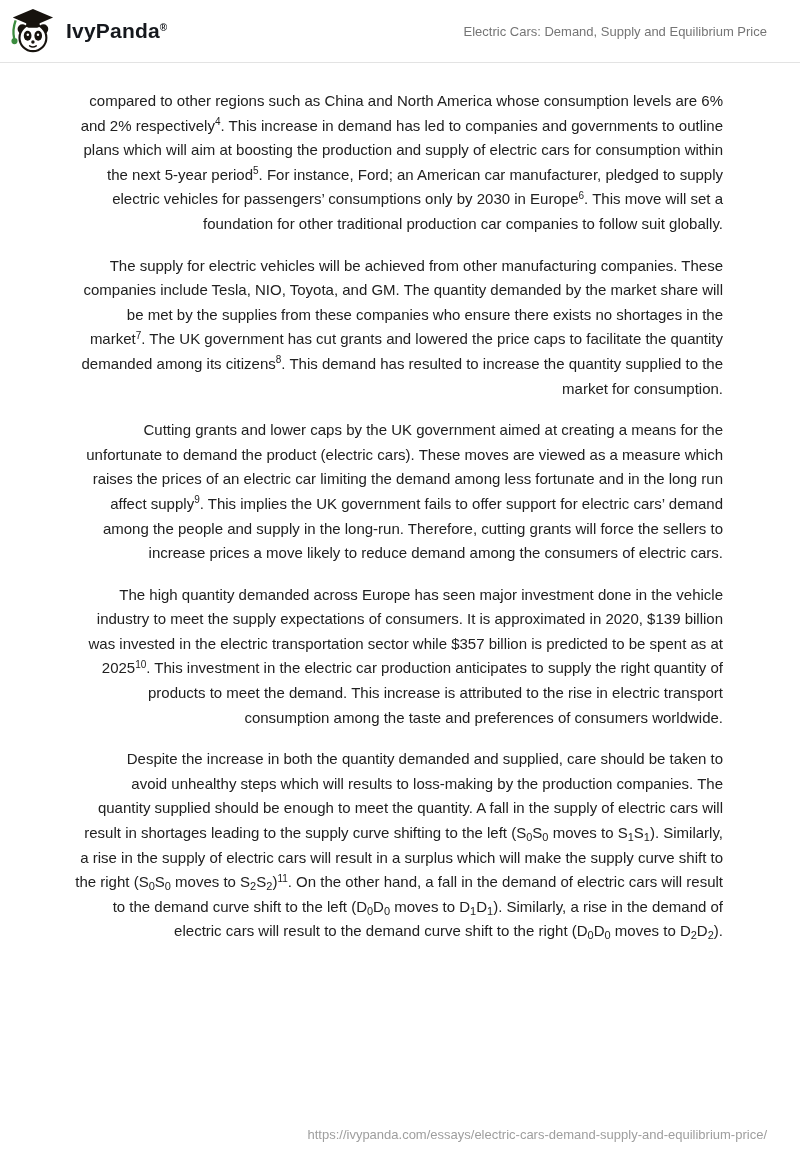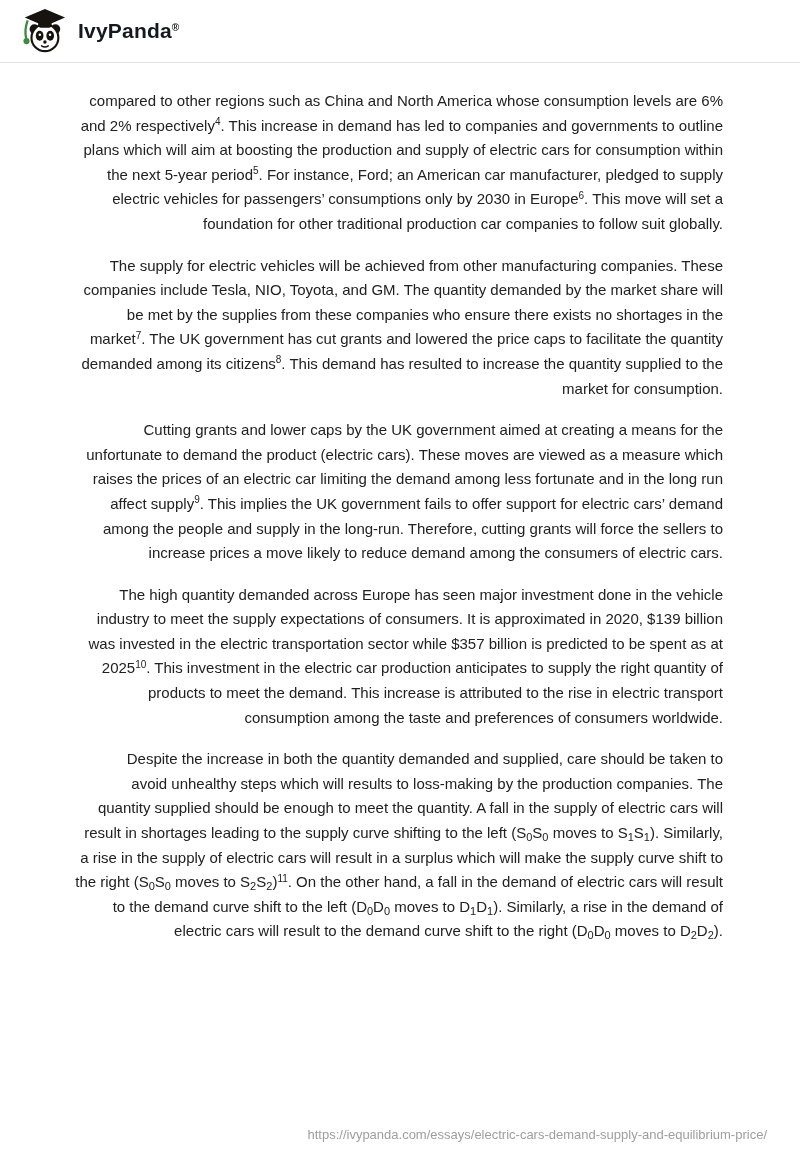--- a/index.html
+++ b/index.html
@@ -9,21 +9,21 @@
     position: relative;
     font-family: "Liberation Sans", "DejaVu Sans", sans-serif;
     overflow: hidden;
   }
   .page { position: relative; width: 800px; height: 1160px; background: #ffffff; }
 
   
   .header {
     position: absolute; top: 0; left: 0; right: 0; height: 62px;
     display: flex; align-items: center; justify-content: space-between;
-    padding: 0 33px 0 18px;
+    padding: 0 33px 0 6px;
   }
   .brand { display: flex; align-items: center; gap: 10px; }
   .logo-icon { display: inline-block; width: 50px; height: 48px; }
   .brand-text {
     font-size: 21px; font-weight: 700; color: #15181d; letter-spacing: 0.2px;
   }
   .brand-text .reg { font-size: 10px; position: relative; top: -7px; font-weight: 700; }
   .doc-title { font-size: 13px; color: #757575; }
 
   .divider {
@@ -79,20 +79,21 @@
 
           <circle cx="27" cy="36.5" r="1.8" fill="#17130e"></circle>
           <path d="M23.5 40.5 Q 27 43 30.5 40.5" stroke="#17130e" stroke-width="1.5" fill="none" stroke-linecap="round"></path>
 
           <polygon points="27,2 48,11 27,20 6,11" fill="#17130e"></polygon>
           <rect x="20" y="15" width="14" height="6.5" rx="2.5" fill="#17130e"></rect>
         </svg>
       </span>
       <span class="brand-text"><span>IvyPanda</span><span class="reg">®</span></span>
     </div>
+    <div class="doc-title">Electric Cars: Demand, Supply and Equilibrium Price</div>
   </header>
 
   <div class="divider"></div>
 
   <main class="content">
     <p class="para no-indent">compared to other regions such as China and North America whose consumption levels are 6% and 2% respectively<sup>4</sup>. This increase in demand has led to companies and governments to outline plans which will aim at boosting the production and supply of electric cars for consumption within the next 5-year period<sup>5</sup>. For instance, Ford; an American car manufacturer, pledged to supply electric vehicles for passengers’ consumptions only by 2030 in Europe<sup>6</sup>. This move will set a foundation for other traditional production car companies to follow suit globally.</p>
     <p class="para">The supply for electric vehicles will be achieved from other manufacturing companies. These companies include Tesla, NIO, Toyota, and GM. The quantity demanded by the market share will be met by the supplies from these companies who ensure there exists no shortages in the market<sup>7</sup>. The UK government has cut grants and lowered the price caps to facilitate the quantity demanded among its citizens<sup>8</sup>. This demand has resulted to increase the quantity supplied to the market for consumption.</p>
     <p class="para">Cutting grants and lower caps by the UK government aimed at creating a means for the unfortunate to demand the product (electric cars). These moves are viewed as a measure which raises the prices of an electric car limiting the demand among less fortunate and in the long run affect supply<sup>9</sup>. This implies the UK government fails to offer support for electric cars’ demand among the people and supply in the long-run. Therefore, cutting grants will force the sellers to increase prices a move likely to reduce demand among the consumers of electric cars.</p>
     <p class="para">The high quantity demanded across Europe has seen major investment done in the vehicle industry to meet the supply expectations of consumers. It is approximated in 2020, $139 billion was invested in the electric transportation sector while $357 billion is predicted to be spent as at 2025<sup>10</sup>. This investment in the electric car production anticipates to supply the right quantity of products to meet the demand. This increase is attributed to the rise in electric transport consumption among the taste and preferences of consumers worldwide.</p>
     <p class="para">Despite the increase in both the quantity demanded and supplied, care should be taken to avoid unhealthy steps which will results to loss-making by the production companies. The quantity supplied should be enough to meet the quantity. A fall in the supply of electric cars will result in shortages leading to the supply curve shifting to the left (S<sub>0</sub>S<sub>0</sub> moves to S<sub>1</sub>S<sub>1</sub>). Similarly, a rise in the supply of electric cars will result in a surplus which will make the supply curve shift to the right (S<sub>0</sub>S<sub>0</sub> moves to S<sub>2</sub>S<sub>2</sub>)<sup>11</sup>. On the other hand, a fall in the demand of electric cars will result to the demand curve shift to the left (D<sub>0</sub>D<sub>0</sub> moves to D<sub>1</sub>D<sub>1</sub>). Similarly, a rise in the demand of electric cars will result to the demand curve shift to the right (D<sub>0</sub>D<sub>0</sub> moves to D<sub>2</sub>D<sub>2</sub>).</p>

